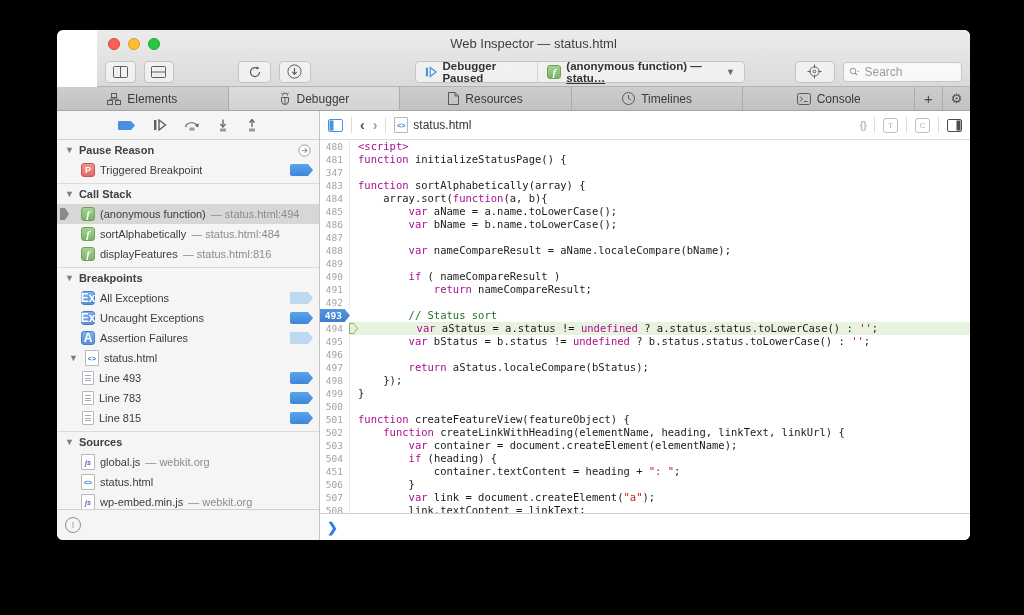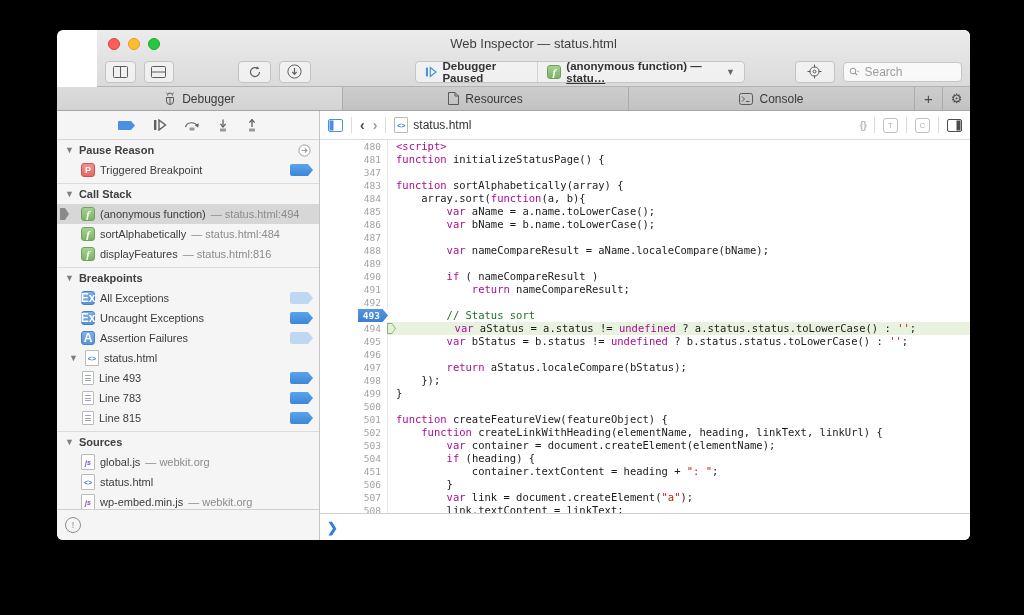--- a/index.html
+++ b/index.html
@@ -105,21 +105,21 @@
   .navchev{font-size:14px;font-weight:bold;line-height:1;}
   .navchev.back{color:#4a4a4a;} .navchev.fwd{color:#9f9f9f;}
   .cnav .file{display:flex;align-items:center;gap:5px;}
   .cnav-right{margin-left:auto;display:flex;align-items:center;gap:8px;color:#b5b5b5;}
   .mini-box{width:13px;height:13px;border:1px solid #c0c0c0;border-radius:3px;font-size:8px;
             display:flex;align-items:center;justify-content:center;color:#b5b5b5;}
   .curly{font-size:11px;font-weight:bold;color:#c0c0c0;letter-spacing:-1px;}
 
   
   .editor{flex:1;overflow:hidden;font-family:"DejaVu Sans Mono",monospace;font-size:10.5px;}
-  .cl{display:flex;height:13px;line-height:13px;align-items:stretch;margin-left:38px;}
+  .cl{display:flex;height:13px;line-height:13px;align-items:stretch;}
   .cl .ln{width:30px;flex:none;text-align:right;padding-right:6px;color:#a3a3a3;
           font-size:9.5px;background:#fff;border-right:1px solid #e8e8e8;box-sizing:border-box;}
   .cl .code{flex:1;white-space:pre;color:#1a1a1a;padding-left:8px;}
   .cl.cur{background:var(--current_line_bg);}
   .cl.cur .ln{background:#fff;}
   .cl .ln.bp{background:linear-gradient(#5496e0,#3c7fd0);color:#fff;font-weight:bold;
              clip-path:polygon(0 0,82% 0,100% 50%,82% 100%,0 100%);border-right:none;padding-right:8px;}
   .ptr{width:9px;height:11px;margin:1px 0 0 -1px;flex:none;position:relative;
        clip-path:polygon(0 0,55% 0,100% 50%,55% 100%,0 100%);background:#87b76e;}
   .ptr::after{content:"";position:absolute;inset:1px;clip-path:polygon(0 0,55% 0,100% 50%,55% 100%,0 100%);
@@ -204,36 +204,52 @@
             <line x1="7.3" y1="7.3" x2="9.8" y2="9.8" stroke="#8e8e8e" stroke-width="1.3"></line>
             <path d="M10.2 4.5 l1.3 1.6 1.3-1.6" fill="none" stroke="#8e8e8e"></path>
           </svg>
         <input placeholder="Search" style="">
       </div>
     </div>
   </div>
 
   <div class="tabbar">
     <div style="display:flex;flex:1;">
+        <div class="tab">
+          <svg width="14" height="12" viewBox="0 0 14 12">
+            <rect x="4.5" y="0.5" width="5" height="4" fill="none" stroke="#595959"></rect>
+            <rect x="0.5" y="7.5" width="5" height="4" fill="none" stroke="#595959"></rect>
+            <rect x="8.5" y="7.5" width="5" height="4" fill="none" stroke="#595959"></rect>
+            <path d="M7 4.5 v1.5 M3 7.5 v-1.5 h8 v1.5" fill="none" stroke="#595959"></path>
+          </svg>
+          <span>Elements</span>
+        </div>
         <div class="tab sel">
           <svg width="12" height="13" viewBox="0 0 12 13">
             <path d="M3.5 3.5 a2.5 2.5 0 0 1 5 0" fill="none" stroke="#595959"></path>
             <path d="M2.5 5.5 h7 v3.5 a3.5 3.5 0 0 1 -7 0 Z" fill="none" stroke="#595959"></path>
             <line x1="6" y1="5.5" x2="6" y2="12" stroke="#595959"></line>
             <line x1="3.6" y1="2" x2="2.3" y2="0.8" stroke="#595959"></line>
             <line x1="8.4" y1="2" x2="9.7" y2="0.8" stroke="#595959"></line>
           </svg>
           <span>Debugger</span>
         </div>
         <div class="tab">
           <svg width="11" height="13" viewBox="0 0 11 13">
             <path d="M0.5 0.5 h6.5 l3.5 3.5 v8.5 h-10 Z" fill="none" stroke="#595959"></path>
             <path d="M7 0.5 v3.5 h3.5" fill="none" stroke="#595959"></path>
           </svg>
           <span>Resources</span>
+        </div>
+        <div class="tab">
+          <svg width="13" height="13" viewBox="0 0 13 13">
+            <circle cx="6.5" cy="6.5" r="6" fill="none" stroke="#595959"></circle>
+            <path d="M6.5 3 v3.5 l2.5 1.5" fill="none" stroke="#595959"></path>
+          </svg>
+          <span>Timelines</span>
         </div>
         <div class="tab">
           <svg width="14" height="12" viewBox="0 0 14 12">
             <rect x="0.5" y="0.5" width="13" height="11" rx="2" fill="none" stroke="#595959"></rect>
             <path d="M3 3.5 l2.5 2.5 -2.5 2.5" fill="none" stroke="#595959"></path>
             <line x1="7" y1="8.5" x2="10.5" y2="8.5" stroke="#595959"></line>
           </svg>
           <span>Console</span>
         </div>
       </div>

